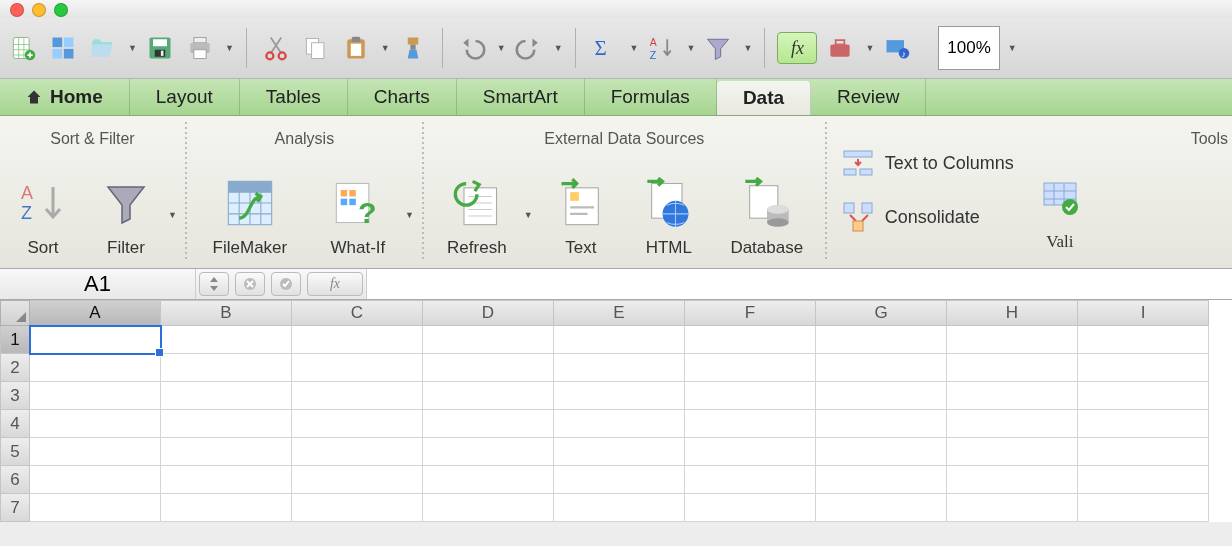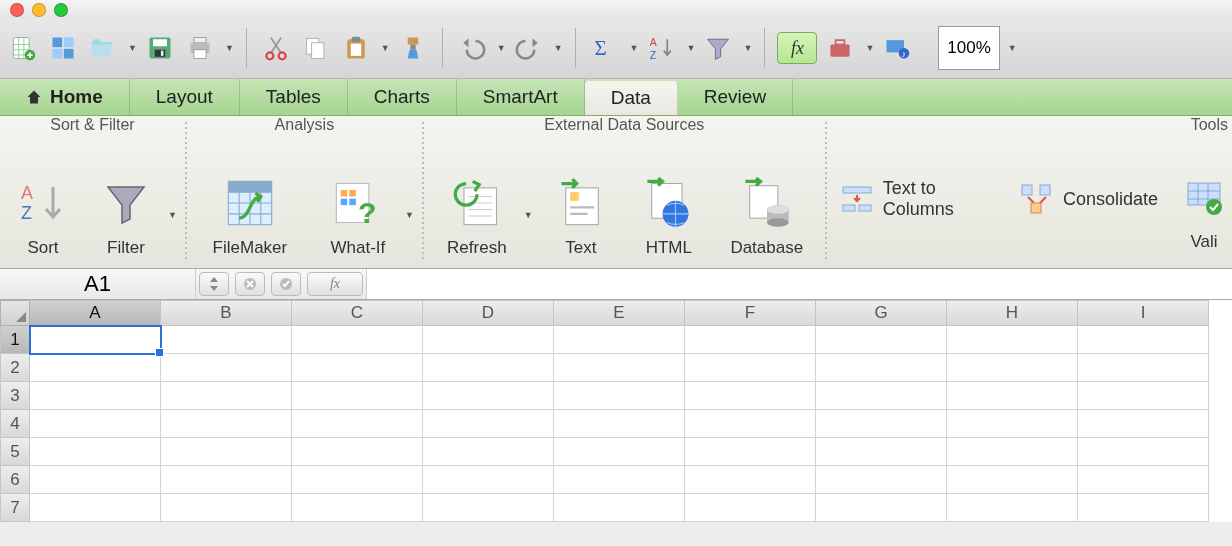--- a/index.html
+++ b/index.html
@@ -16,26 +16,26 @@
   .tb-btn svg{width:28px;height:28px;}
   .dd-arrow{font-size:9px;color:#555;margin-left:2px;align-self:center;}
   .zoom-box{background:#fff;border:1px solid #999;padding:9px 8px;font-size:17px;height:24px;display:flex;align-items:center;}
   .fx-box{background:linear-gradient(#d5f5ba,#b5e690);border:1px solid #7da963;border-radius:4px;width:38px;height:30px;display:flex;align-items:center;justify-content:center;font-style:italic;font-family:serif;font-size:18px;color:#333;}
   
   
   .ribbon-tabs{height:36px;background:linear-gradient(#c5e5b5,#a5d590);display:flex;align-items:stretch;border-bottom:1px solid #8aaa75;}
   .rtab{padding:4px 26px;display:flex;align-items:center;font-size:19px;color:#222;border-right:1px solid rgba(0,0,0,.15);cursor:pointer;}
   .rtab.home{font-weight:bold;}
   .rtab.home::before{content:"";width:16px;height:16px;margin-right:8px;background:#333;clip-path:polygon(50% 10%,90% 50%,75% 50%,75% 90%,25% 90%,25% 50%,10% 50%);}
-  .rtab.active{background:linear-gradient(#f5f5f0,#e8e8e0);border-top-left-radius:4px;border-top-right-radius:4px;margin-top:2px;font-weight:normal;}
+  .rtab.active{background:linear-gradient(#f5f5f0,#e8e8e0);border-top-left-radius:4px;border-top-right-radius:4px;margin-top:2px;font-weight:bold;}
   
   
   .ribbon-body{height:152px;background:linear-gradient(#f5f5f0,#e5e5dd);display:flex;border-bottom:1px solid #aaa;}
   .rgroup{position:relative;padding:22px 8px 4px 8px;display:flex;align-items:flex-start;gap:8px;}
-  .rgroup-title{position:absolute;top:0;left:0;right:0;text-align:center;font-size:16px;color:#555;}
+  .rgroup-title{position:absolute;top:14px;left:0;right:0;text-align:center;font-size:16px;color:#555;}
   .rgroup-sep{width:2px;background:repeating-linear-gradient(#bbb 0 2px,transparent 2px 5px);margin:6px 0;}
   .big-btn{display:flex;flex-direction:column;align-items:center;justify-content:flex-end;width:96px;height:120px;cursor:pointer;text-align:center;font-size:17px;color:#333;padding-bottom:4px;gap:6px;}
   .big-btn .ico{width:58px;height:58px;display:flex;align-items:center;justify-content:center;}
   .big-btn-dd{display:flex;align-items:flex-start;}
   .tool-link{display:flex;align-items:center;gap:10px;font-size:18px;color:#333;cursor:pointer;padding:4px 6px;}
   .tool-link .ico{width:34px;height:34px;display:flex;align-items:center;justify-content:center;}
   
   
   .formula-bar{height:30px;background:linear-gradient(#f8f8f8,#e8e8e8);border-bottom:1px solid #aaa;display:flex;align-items:center;}
   .name-box{width:195px;text-align:center;font-size:22px;border-right:1px solid #ccc;height:100%;display:flex;align-items:center;justify-content:center;}
@@ -194,20 +194,21 @@
   <div class="zoom-box">100%</div>
     <span class="dd-arrow">▼</span>
 </div>
 
 <div class="ribbon-tabs">
   <div class="rtab home">Home</div>
   <div class="rtab">Layout</div>
   <div class="rtab">Tables</div>
   <div class="rtab">Charts</div>
   <div class="rtab">SmartArt</div>
+  <div class="rtab">Formulas</div>
   <div class="rtab active">Data</div>
   <div class="rtab">Review</div>
 </div>
 
 <div class="ribbon-body">
 
   <div class="rgroup">
     <div class="rgroup-title">Sort &amp; Filter</div>
     <div class="big-btn-dd">
       <div class="big-btn" style="width:70px">
@@ -319,21 +320,21 @@
           </svg>
         </div>
       <span>Database</span>
     </div>
   </div>
   <div class="rgroup-sep"></div>
 
   <div class="rgroup" style="flex-direction:column;gap:4px;padding-top:26px;flex:1">
     <div class="rgroup-title" style="text-align:right;padding-right:4px">Tools</div>
     <div style="display:flex;gap:20px;">
-      <div style="display:flex;flex-direction:row;gap:12px;">
+      <div style="display:flex;flex-direction:column;gap:12px;text-align:center;">
         <div class="tool-link">
           <div class="ico">
               <svg viewBox="0 0 32 32" width="32" height="32">
                 <rect x="2" y="4" width="28" height="6" fill="#cdf" stroke="#8ac"></rect>
                 <path d="M16 12v6m-3-3l3 3l3-3" stroke="#d55" stroke-width="2" fill="none"></path>
                 <rect x="2" y="22" width="12" height="6" fill="#cdf" stroke="#8ac"></rect>
                 <rect x="18" y="22" width="12" height="6" fill="#cdf" stroke="#8ac"></rect>
               </svg>
             </div>
           <span>Text to Columns</span>
@@ -343,21 +344,21 @@
               <svg viewBox="0 0 32 32" width="32" height="32">
                 <rect x="2" y="2" width="10" height="10" fill="#cdf" stroke="#8ac"></rect>
                 <rect x="20" y="2" width="10" height="10" fill="#cdf" stroke="#8ac"></rect>
                 <path d="M8 14l6 6m12-6l-6 6" stroke="#d55" stroke-width="2"></path>
                 <rect x="11" y="20" width="10" height="10" fill="#fc8" stroke="#c85"></rect>
               </svg>
             </div>
           <span>Consolidate</span>
         </div>
       </div>
-      <div style="display:flex;flex-direction:column;gap:6px;">
+      <div style="display:flex;flex-direction:column;gap:6px;font-family:Liberation Serif, serif;">
         <div class="big-btn" style="width:40px;height:110px">
           <div class="ico">
               <svg viewBox="0 0 40 40" width="40" height="40">
                 <rect x="4" y="6" width="32" height="22" fill="#cdf" stroke="#8ac"></rect>
                 <path d="M4 14h32M4 22h32M14 6v22M24 6v22" stroke="#8ac"></path>
                 <circle cx="30" cy="30" r="8" fill="#4a4"></circle>
                 <path d="M26 30l3 3l5-6" stroke="#fff" stroke-width="2" fill="none"></path>
               </svg>
             </div>
           <span>Vali</span>

